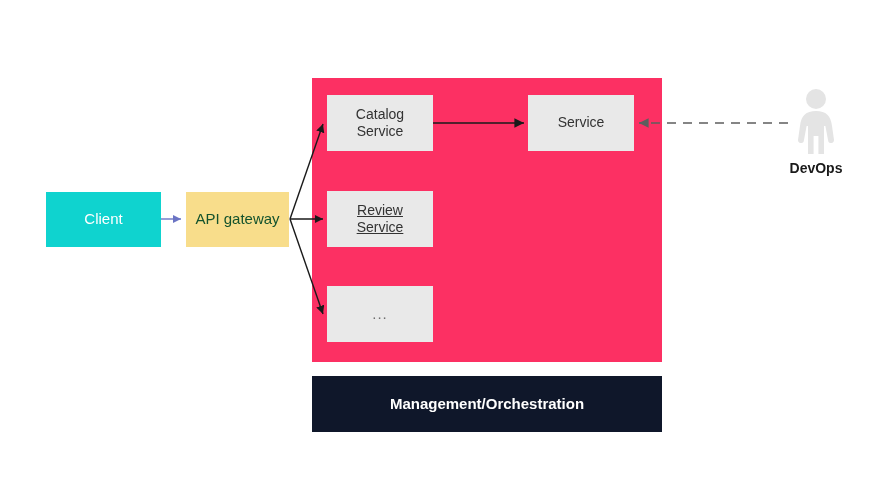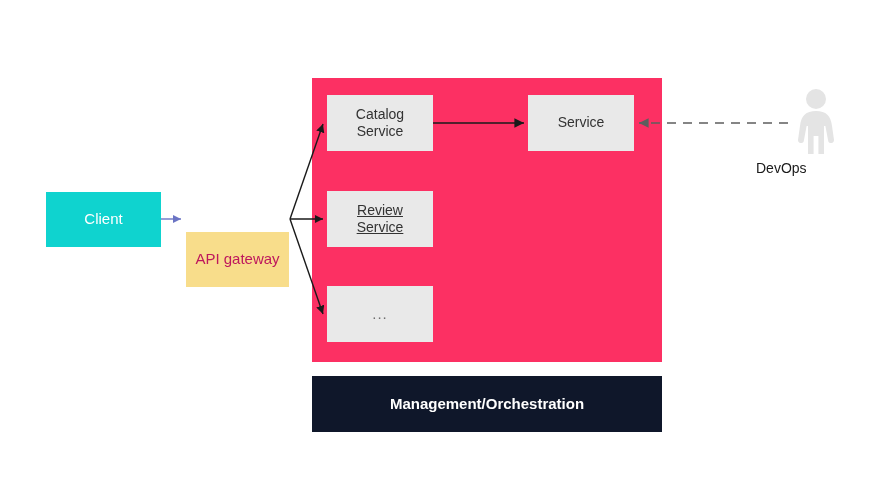--- a/index.html
+++ b/index.html
@@ -34,23 +34,22 @@
     background: #0fd3cf;
     color: #ffffff;
     font-size: 15px;
   }
   .gateway-box {
     left: 186px;
     top: 192px;
     width: 103px;
     height: 55px;
     background: #f8dd8b;
-    color: #be185d;
+    color: #14532d;
     font-size: 15px;
-    margin-top: 40px;
   }
   .platform-box {
     left: 312px;
     top: 78px;
     width: 350px;
     height: 284px;
     background: #fc3063;
   }
   .mgmt-box {
     left: 312px;
@@ -90,22 +89,23 @@
     left: 786px;
     top: 88px;
     width: 60px;
     height: 68px;
   }
   .devops-label {
     position: absolute;
     left: 756px;
     top: 160px;
     width: 120px;
+    text-align: center;
     font-size: 14px;
-    font-weight: normal;
+    font-weight: bold;
     color: #1a1a1a;
   }
 </style>
 </head>
 <body>
 
 <div id="canvas">
 
   <div class="box platform-box"></div>
 

